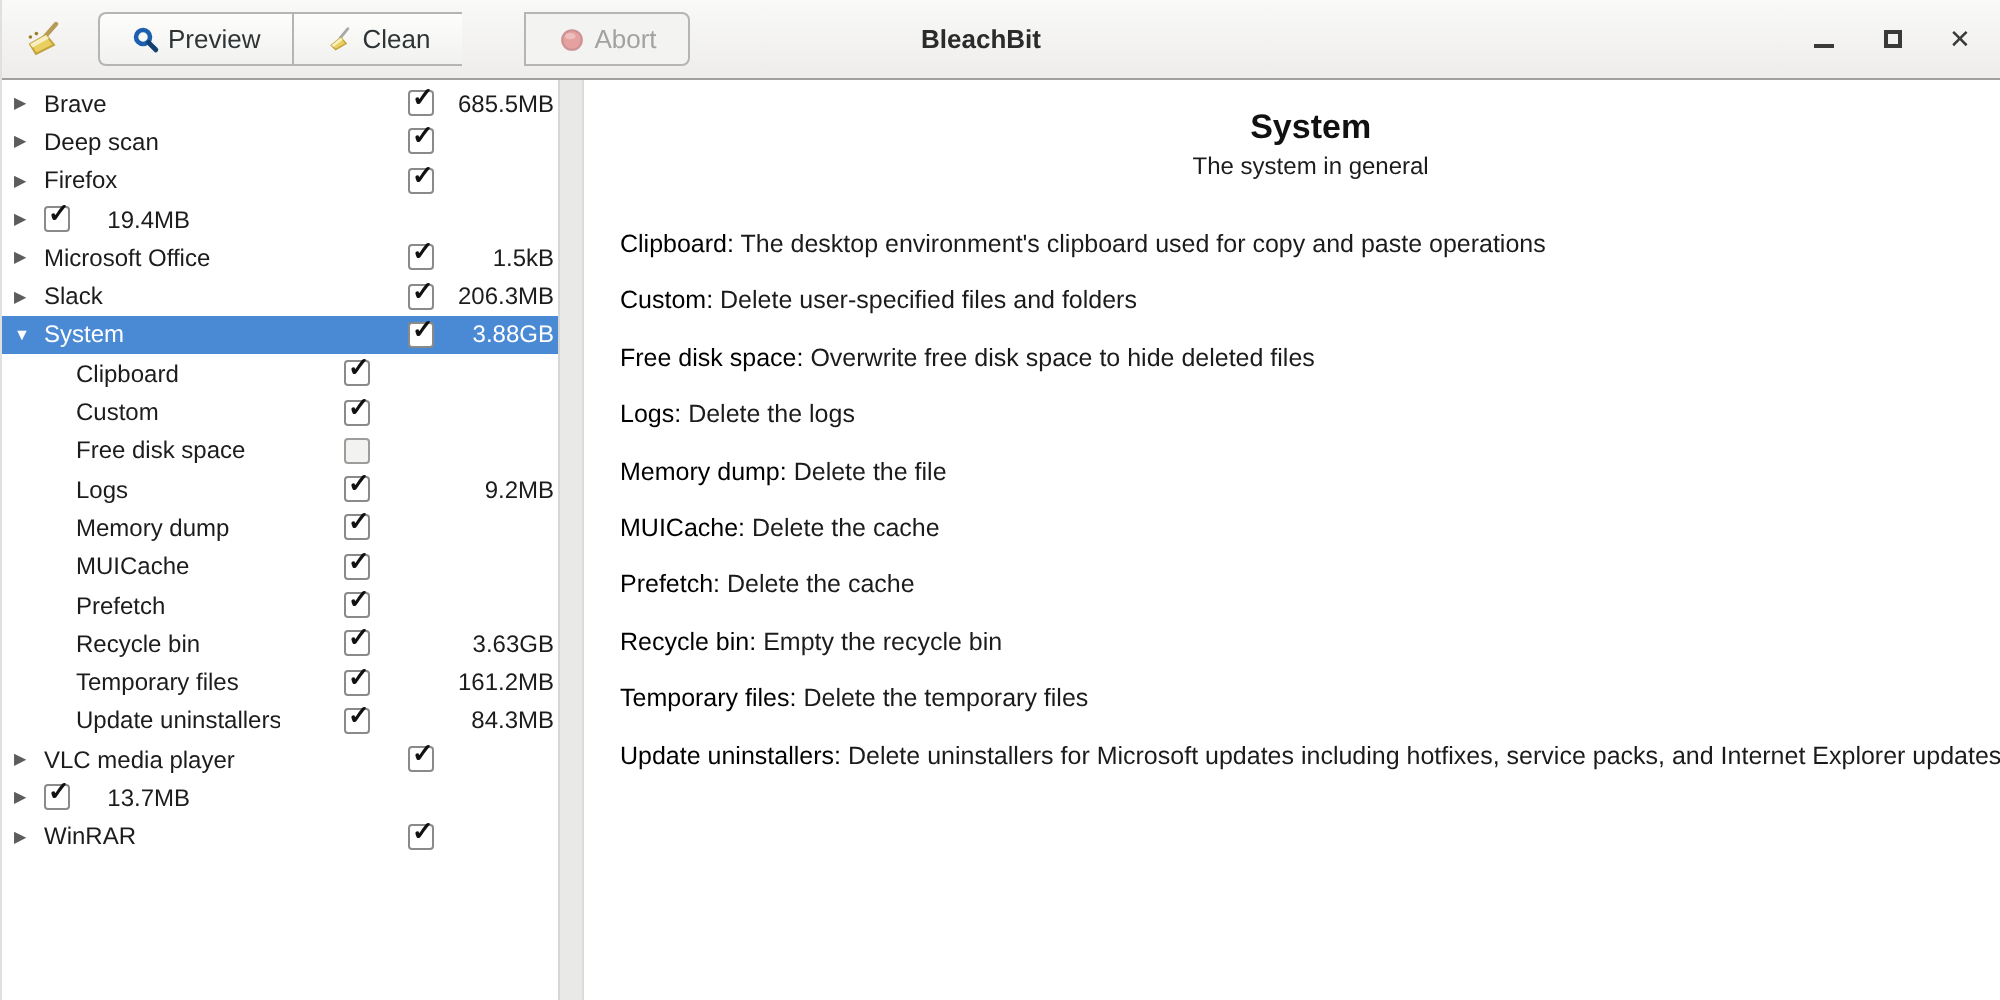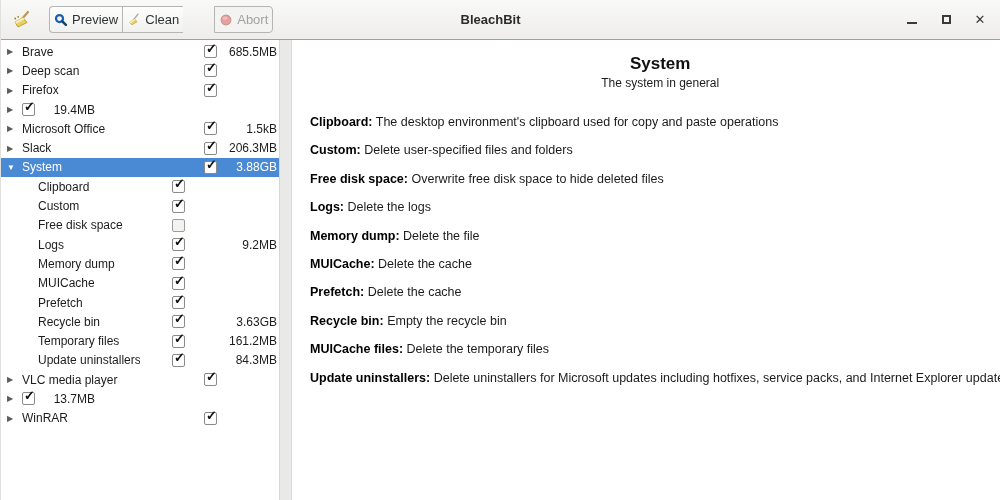--- a/index.html
+++ b/index.html
@@ -9,21 +9,21 @@
             border-left:1px solid #e0e0de; }
 
   
   .headerbar { height:40px; flex:0 0 40px; display:flex; align-items:center;
                background:linear-gradient(#f9f9f8,#eeedec);
                border-bottom:1px solid var(--hb-border,#9f9f9d); position:relative;
                padding:0 6px 0 8px; }
   .app-icon { width:26px; height:26px; display:flex; align-items:center; justify-content:center;
               margin-right:14px; }
   .btn-group { display:flex; height:27px; }
-  .tb-btn { display:flex; align-items:center; gap:4px; padding:0 4px;
+  .tb-btn { display:flex; align-items:center; gap:4px; padding:0 16px;
             background:linear-gradient(#fdfdfc,#f1f1f0);
             border:1px solid #b5b5b3; border-right-width:0; cursor:pointer;
             font-family:"Liberation Sans", sans-serif;
             font-size:13px; color:#2e3436; }
   .tb-btn.first { border-radius:4px 0 0 4px; }
   .tb-btn.last  { border-radius:0 4px 4px 0; border-right-width:1px;margin-left:31px; }
   .tb-btn.disabled { color:#a2a2a0; background:#f3f3f2; }
   .tb-btn.disabled .btn-icon { opacity:.5; }
   .btn-icon { display:flex; align-items:center; }
 
@@ -58,21 +58,21 @@
 
   .paned-divider { width:13px; flex:0 0 13px; background:#e9e9e8;
                    border-left:1px solid #d6d6d5; border-right:1px solid #dcdcdb;
                    cursor:col-resize; }
 
   .detail { flex:1; background:#fff; padding:13px 20px 0 18px; }
   .detail h1 { font-size:17px; font-weight:bold; color:#111; text-align:center; line-height:21px; }
   .subtitle { font-size:12px; color:#1c1c1c; text-align:center; line-height:16px; margin-top:1px; }
   .entries { margin-top:24px; }
   .entry { height:28.4px; font-size:12.5px; color:#1b1b1b; white-space:nowrap; }
-  .entry .term { font-weight:bold; color:#000;margin-top:43px; }
+  .entry .term { font-weight:normal; color:#000;margin-top:43px; }
 </style>
 </head>
 <body>
 
 <div class="window">
 
   <header class="headerbar">
     <span class="app-icon">
       <svg width="22" height="22" viewBox="0 0 22 22">
         <line x1="17" y1="3" x2="10" y2="11" stroke="#b79a55" stroke-width="2.2" stroke-linecap="round"></line>
@@ -284,19 +284,19 @@
       <div class="subtitle">The system in general</div>
       <div class="entries" id="entries">
           <div class="entry"><b class="term">Clipboard:</b> <span>The desktop environment's clipboard used for copy and paste operations</span></div>
           <div class="entry"><b class="term">Custom:</b> <span>Delete user-specified files and folders</span></div>
           <div class="entry"><b class="term">Free disk space:</b> <span>Overwrite free disk space to hide deleted files</span></div>
           <div class="entry"><b class="term">Logs:</b> <span>Delete the logs</span></div>
           <div class="entry"><b class="term">Memory dump:</b> <span>Delete the file</span></div>
           <div class="entry"><b class="term">MUICache:</b> <span>Delete the cache</span></div>
           <div class="entry"><b class="term">Prefetch:</b> <span>Delete the cache</span></div>
           <div class="entry"><b class="term">Recycle bin:</b> <span>Empty the recycle bin</span></div>
-          <div class="entry"><b class="term">MUICache files:</b> <span>Delete the temporary files</span></div>
+          <div class="entry"><b class="term">Temporary files:</b> <span>Delete the temporary files</span></div>
           <div class="entry"><b class="term">Update uninstallers:</b> <span>Delete uninstallers for Microsoft updates including hotfixes, service packs, and Internet Explorer updates</span></div>
         </div>
     </section>
   </div>
 
 </div>
 
 </body></html>

